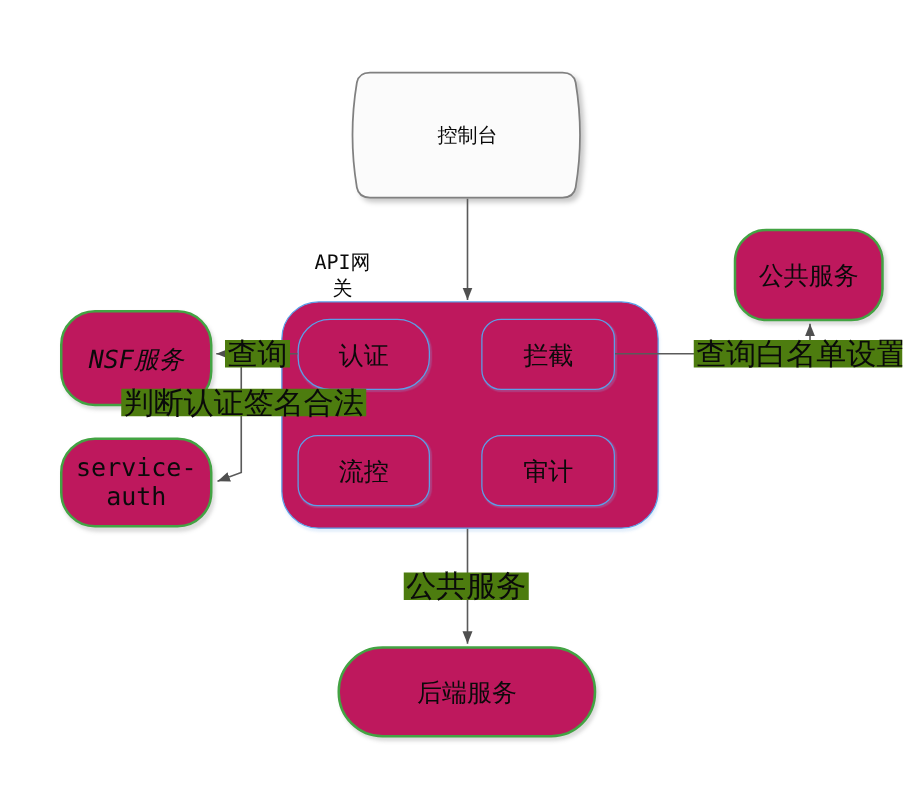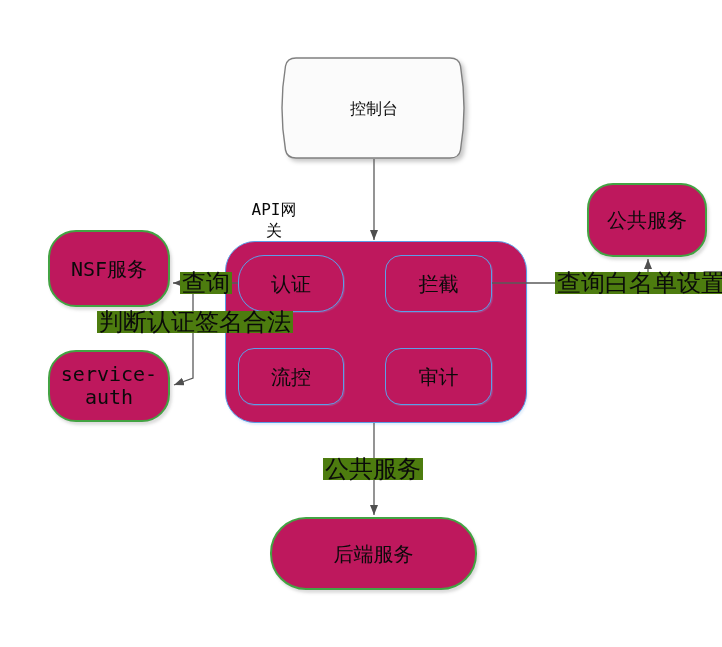--- a/index.html
+++ b/index.html
@@ -15,21 +15,21 @@
 
   .gw-container{left:225px;top:241px;width:302px;height:182px;border:1.5px solid var(--blue);
                 border-radius:30px;box-shadow:1px 2px 2px rgba(130,180,235,.22);}
   .inner-box{border:1.5px solid var(--blue);border-radius:16px;box-shadow:1px 1px 1px rgba(130,180,235,.25);}
   .box-auth{left:238px;top:255px;width:106px;height:57px;border-radius:26px;}
   .box-intercept{left:385px;top:255px;width:107px;height:57px;}
   .box-flow{left:238px;top:348px;width:106px;height:57px;}
   .box-audit{left:385px;top:348px;width:107px;height:57px;}
 
   .green-box{border:2px solid var(--green);box-shadow:2px 3px 3px rgba(140,140,140,.3);}
-  .box-nsf{left:48px;top:230px;width:122px;height:77px;border-radius:28px;}
+  .box-nsf{left:48px;top:248px;width:122px;height:77px;border-radius:28px;font-style:italic;}
   .box-sauth{left:48px;top:350px;width:122px;height:72px;border-radius:28px;line-height:23px;}
   .box-public{left:587px;top:183px;width:120px;height:74px;border-radius:26px;}
   .box-backend{left:270px;top:517px;width:207px;height:73px;border-radius:36px;}
 
   .layer{position:absolute;left:0;top:0;width:722px;height:647px;pointer-events:none;}
   .cyl-layer{z-index:1;}
   .conn-layer{z-index:2;}
 
   .edge-label{position:absolute;transform:translate(-50%,-50%);background:#4d7c0f;
               white-space:nowrap;font-size:24px;line-height:22px;padding:0 2px;z-index:3;}

